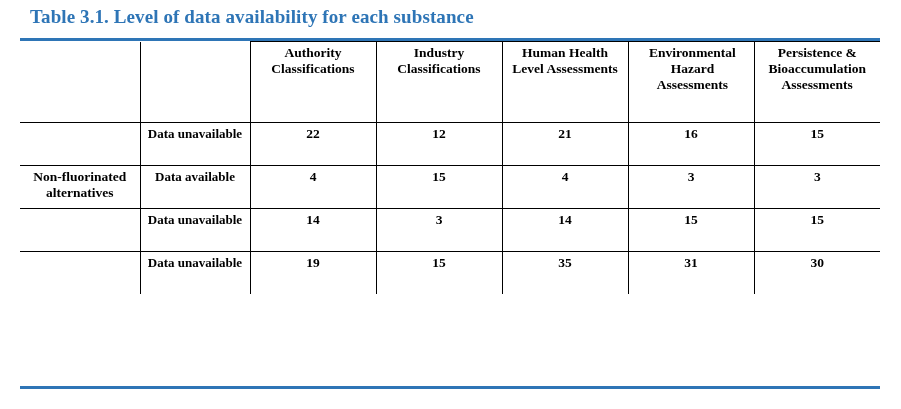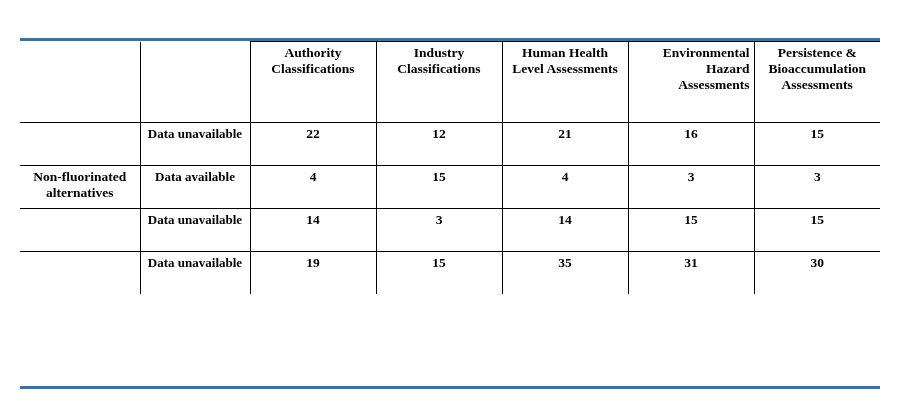--- a/index.html
+++ b/index.html
@@ -78,21 +78,21 @@
     vertical-align: top;
     padding-top: 6px;
     padding-bottom: 6px;
     height: 74px;
   }
   thead td.blank {
     border-left: none;
     border-top: none;
   }
   thead td.left-head {
-    text-align: right;
+    text-align: center;
     padding-left: 7px;
   }
   td.group {
     text-align: center;
     font-weight: bold;
     font-size: 13.5px;
     line-height: 1.22;
     vertical-align: top;
     padding-top: 5px;
   }
@@ -117,20 +117,21 @@
   table.data tr td:first-child { border-left: none; }
   table.data tr td:last-child { border-right: none; }
   thead tr td { border-top: none; }
   tbody tr:last-child td { border-bottom: none; }
 </style>
 </head>
 <body>
 
 <div class="page">
 
+  <div class="table-caption">Table 3.1. Level of data availability for each substance</div>
 
   <div class="rule-top"></div>
 
   <div class="table-wrap">
     <table class="data">
       <colgroup>
         <col class="c-group">
         <col class="c-avail">
         <col class="c-num">
         <col class="c-num">

